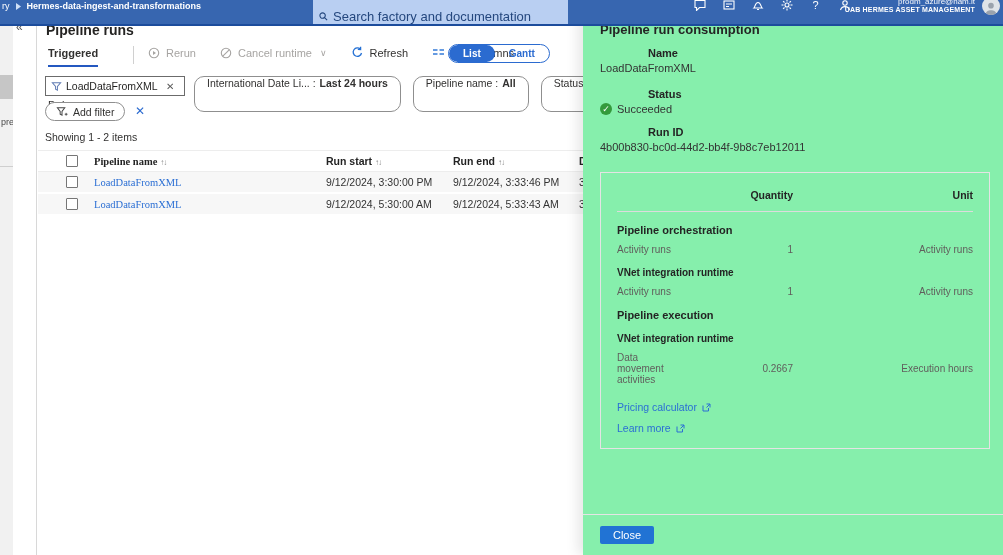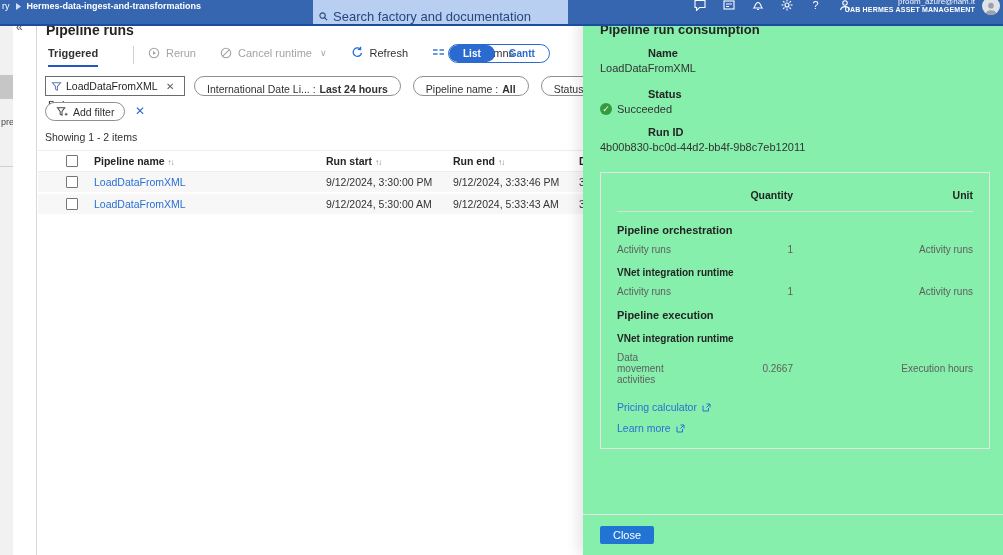--- a/index.html
+++ b/index.html
@@ -52,38 +52,38 @@
   .toggle .seg { padding:3px 14px; color:#2b6bd0; font-weight:bold; cursor:pointer; }
   .toggle .seg.on { background:#2b6bd0; color:#fff; border-radius:9px;text-align:center; }
 
   .filter-input { position:absolute; left:7px; top:62px; width:140px; height:20px;
     border:1px solid #6b6b6b; background:#fff; display:flex; align-items:center; padding:0 5px; gap:4px; }
   .filter-input input { border:none; outline:none; width:96px; font-size:10.5px;
     font-family:"Liberation Sans", sans-serif; color:#201f1e; background:transparent; }
   .xmark { color:#5a5a5a; font-size:10px; cursor:pointer; }
 
   .pills { position:absolute; left:156px; top:62px; display:flex; gap:12px; }
-  .pill { height:20px; border:1px solid #8f8f8f; border-radius:10px; background:#fff;
-    display:flex; align-items:flex-end; padding:0 12px; font-size:10.5px; white-space:nowrap; cursor:pointer; }
+  .pill { height:36px; border:1px solid #8f8f8f; border-radius:10px; background:#fff;
+    display:flex; align-items:flex-start; padding:0 12px; font-size:10.5px; white-space:nowrap; cursor:pointer; }
   .pill b { margin-left:4px; }
 
   .addfilter { position:absolute; left:7px; top:88px; height:19px; border:1px solid #8f8f8f;
     border-radius:10px; background:#fff; display:flex; align-items:center; gap:5px; padding:0 10px;
     font-size:10.5px; cursor:pointer; }
   .clear-all { position:absolute; left:97px; top:90px; color:#2b6bd0; font-size:12px; cursor:pointer; }
 
   .showing { position:absolute; left:7px; top:117px; font-size:10.5px; color:#323130; }
 
   .runs { position:absolute; left:0; top:136px; width:965px; }
   .trow { display:flex; align-items:center; height:22px; font-size:10.5px; }
   .trow.head { background:#fff; border-top:1px solid #ededed; border-bottom:1px solid #ededed; font-weight:bold; color:#242424; }
   .trow.body { background:#f7f7f7; border-bottom:2px solid #fff; color:#333; }
   .c-check { width:40px; display:flex; justify-content:flex-end; }
   .checkbox { width:12px; height:12px; border:1px solid #767676; background:#fff; border-radius:1px; cursor:pointer; }
-  .c-name { width:248px; padding-left:16px; }
+  .c-name { width:248px; padding-left:16px;font-family:Liberation Serif, serif; }
   .c-start { width:127px; }
   .c-end { width:126px; }
   .c-dur { flex:1; }
   .sort { font-size:8px; color:#8a8a8a; letter-spacing:-1px; margin-left:3px; }
   .link { color:#2b6fd4; cursor:pointer; text-decoration:none; }
 
   
   .panel { position:absolute; left:583px; top:14px; width:484px; height:541px; background:#86efac;
     box-shadow:-5px 0 12px rgba(0,0,0,.10); z-index:10; }
   .p-title { position:absolute; left:17px; top:8px; font-size:13px; font-weight:bold; color:#242424; }

